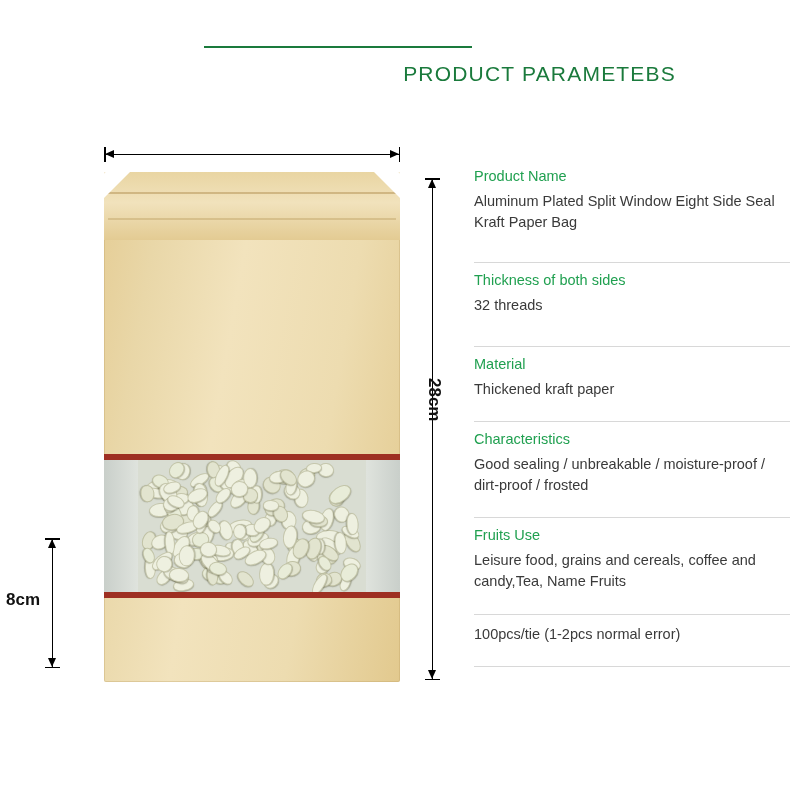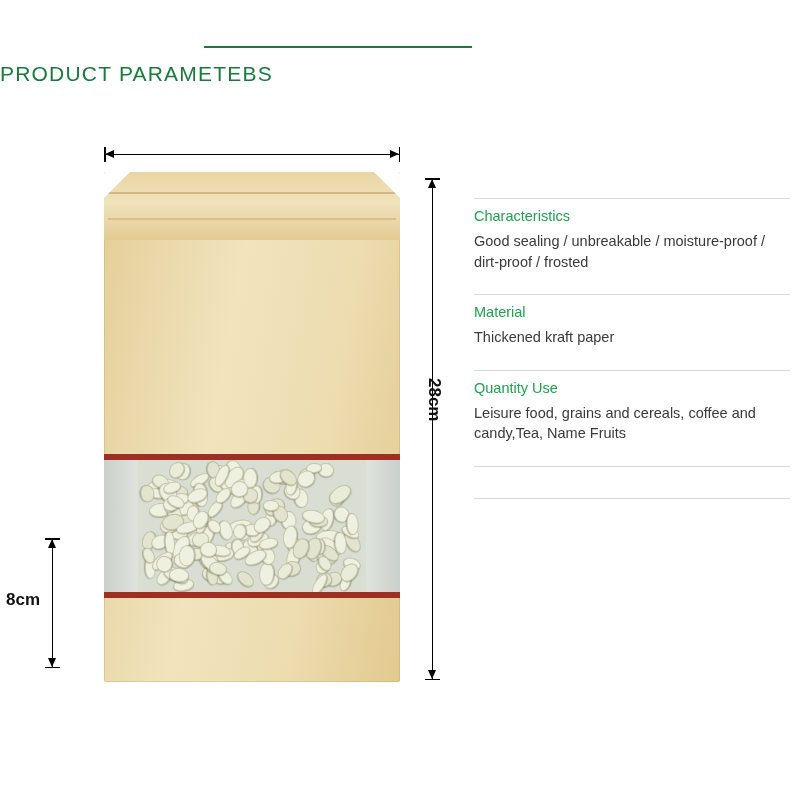--- a/index.html
+++ b/index.html
@@ -15,21 +15,21 @@
     position: relative;
     width: 800px; height: 800px;
     background: #ffffff;
   }
 
   
   .header {
     position: absolute;
     left: 0; top: 46px;
     width: 676px;
-    text-align: left;
+    text-align: right;
   }
   .header-rule {
     width: 268px;
     height: 2px;
     background: #1a7a3c;
     margin: 0 auto 14px auto;
   }
   .header-title {
     font-size: 21px;
     letter-spacing: 1.2px;
@@ -441,35 +441,43 @@
       <span class="dim-right-arrow-t"></span>
       <span class="dim-right-arrow-b"></span>
     </div>
     <div class="dim-right-label">28cm</div>
 
   </div>
 
   <div class="spec">
 
     <div class="spec-row tall-gap">
-    </div>
-
+      <div class="spec-label">Product Name</div>
+      <div class="spec-value">Aluminum Plated Split Window
+Eight Side Seal Kraft Paper Bag</div>
+    </div>
+
+    <div class="spec-row tall-gap">
+      <div class="spec-label">Thickness of both sides</div>
+      <div class="spec-value">32 threads</div>
+    </div>
+
+    <div class="spec-row gap-sm">
+      <div class="spec-label">Material</div>
+      <div class="spec-value">Thickened kraft paper</div>
+    </div>
 
     <div class="spec-row gap-sm">
       <div class="spec-label">Characteristics</div>
       <div class="spec-value">Good sealing / unbreakable / moisture-proof / dirt-proof / frosted</div>
     </div>
 
     <div class="spec-row gap-sm">
-      <div class="spec-label">Material</div>
-      <div class="spec-value">Thickened kraft paper</div>
-    </div>
-
-    <div class="spec-row gap-sm">
-      <div class="spec-label">Quantity Use</div>
+      <div class="spec-label">Fruits Use</div>
       <div class="spec-value">Leisure food, grains and cereals, coffee and candy,Tea, Name Fruits</div>
     </div>
 
     <div class="spec-row last gap-sm">
+      <div class="spec-value">100pcs/tie (1-2pcs normal error)</div>
     </div>
 
   </div>
 </div>
 
 </body></html>

